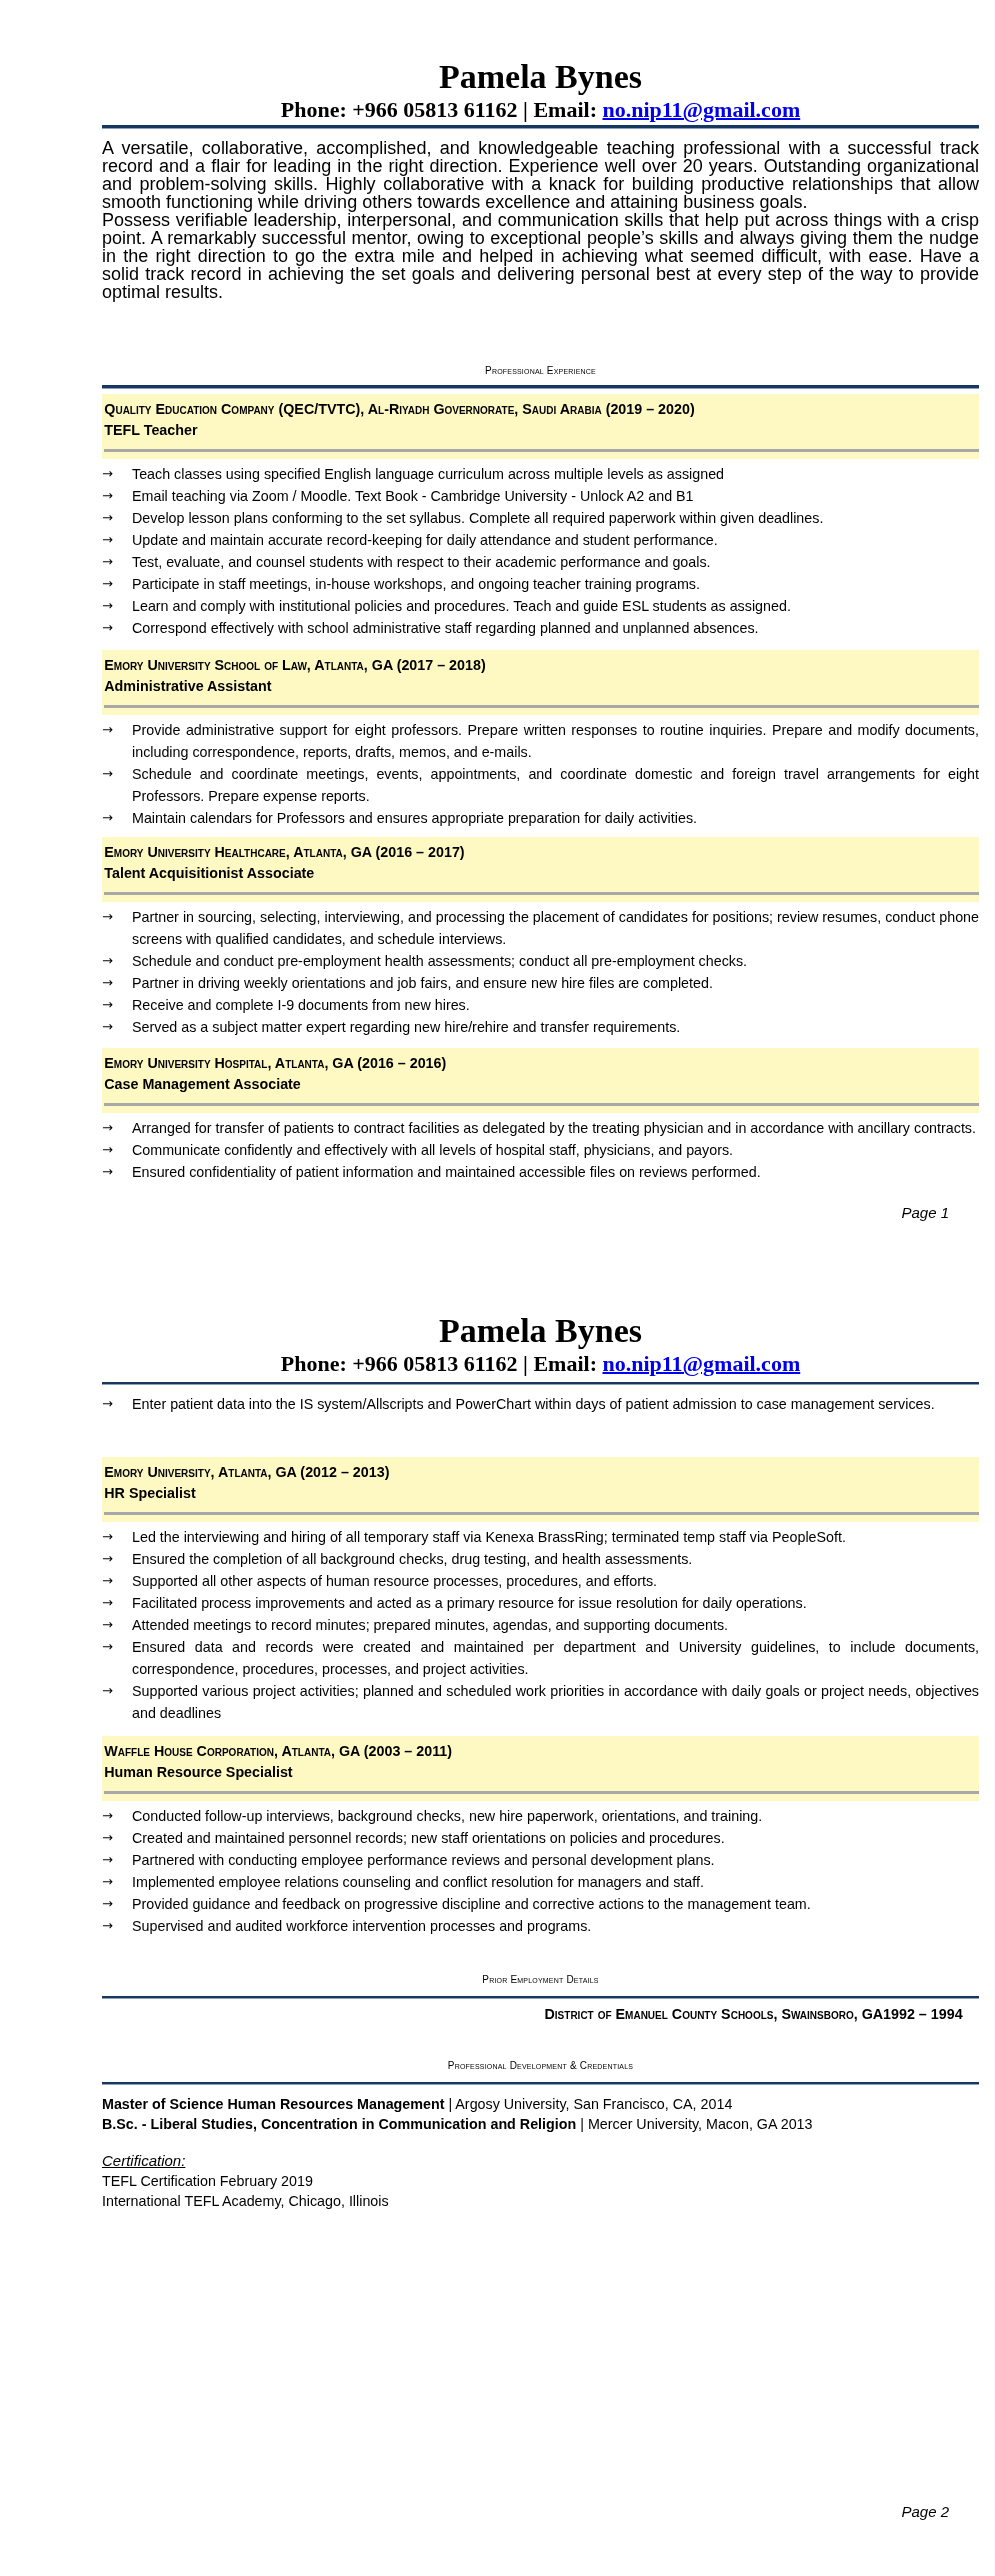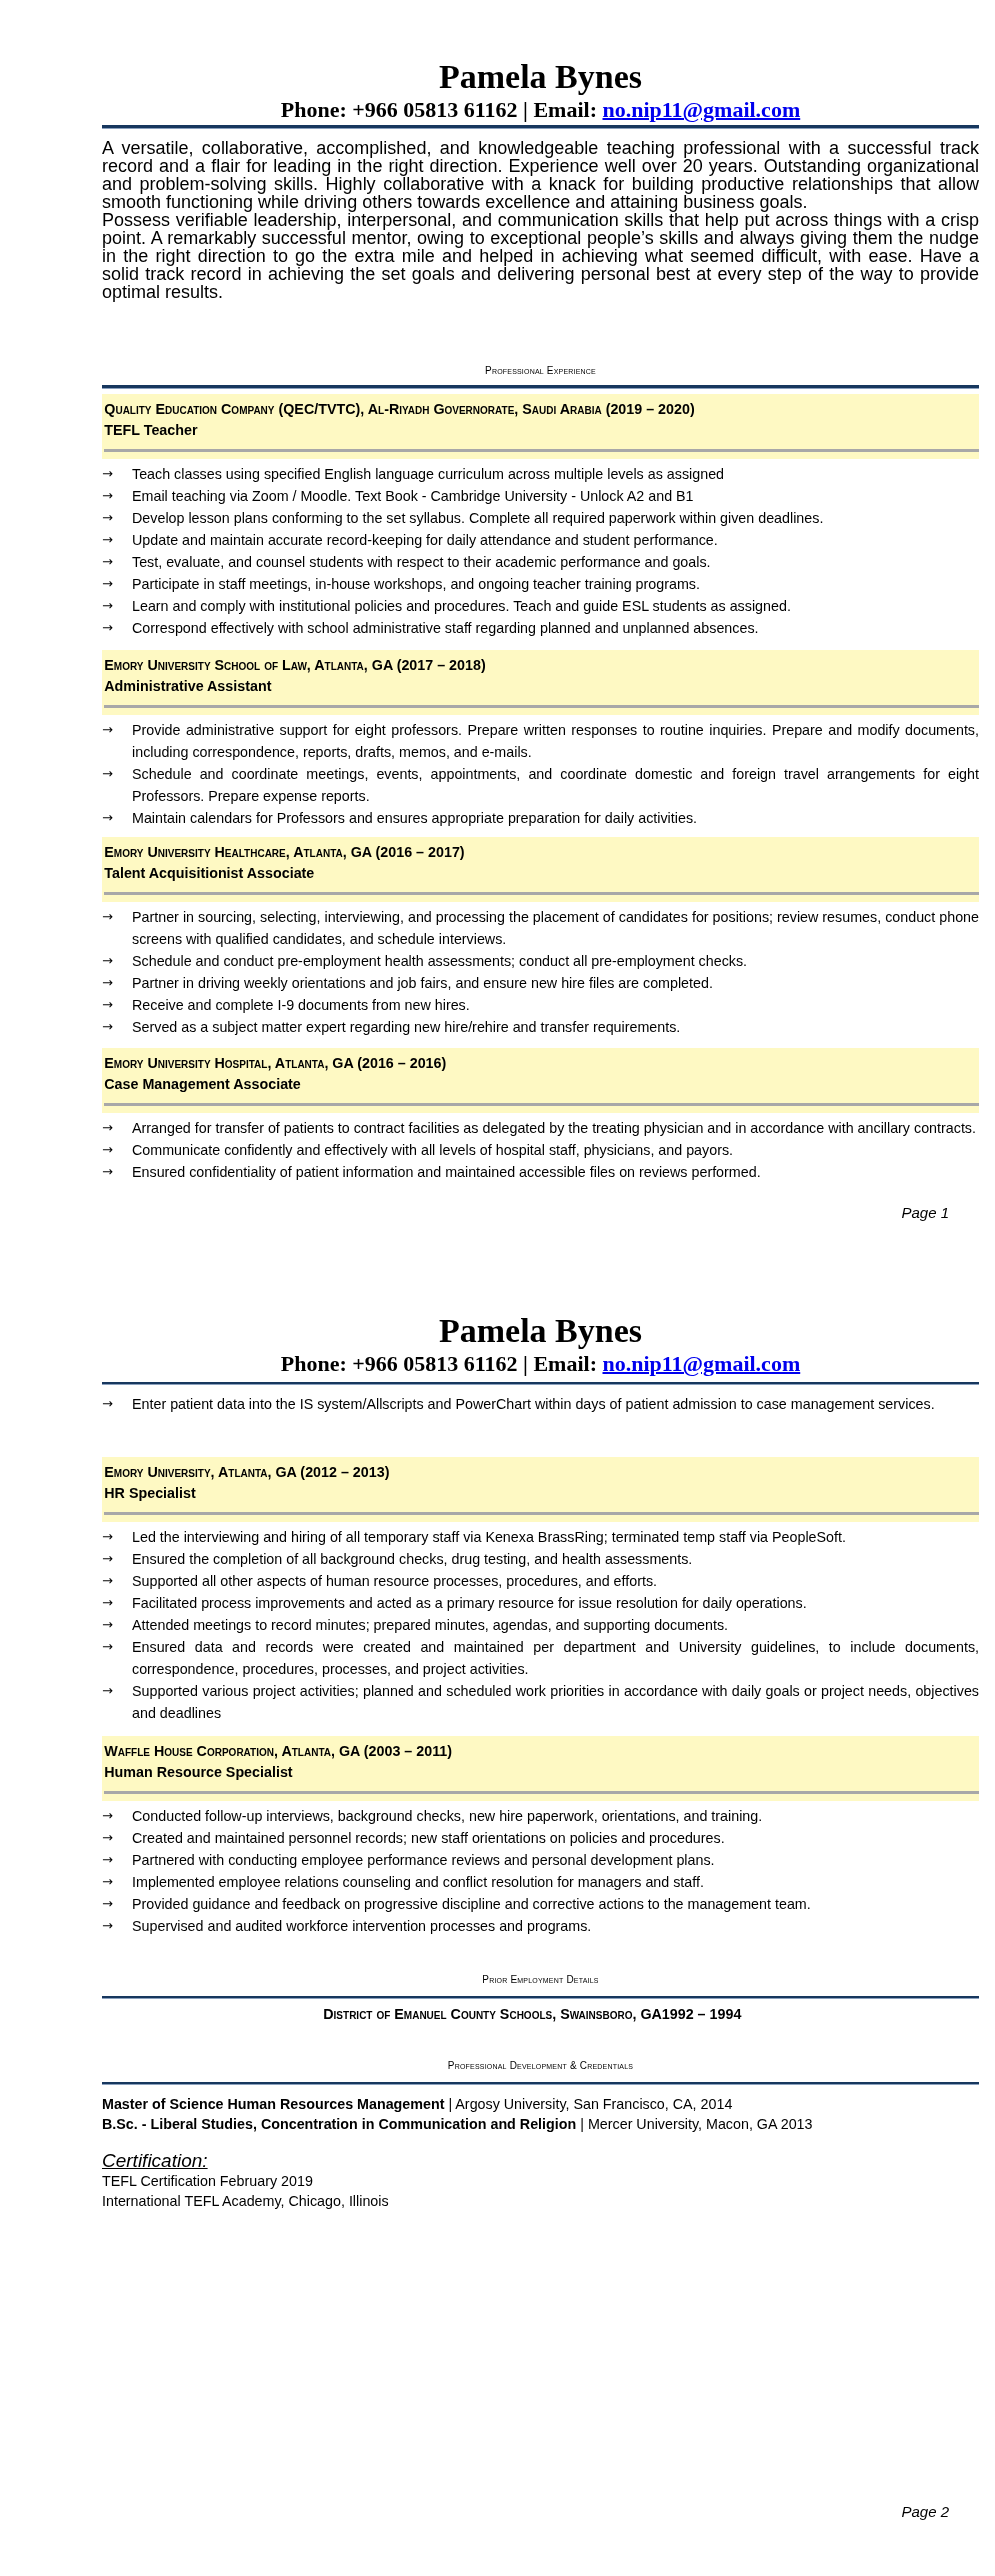--- a/index.html
+++ b/index.html
@@ -24,25 +24,25 @@
   .job-head .company { font-weight: bold; font-size: 14.3px; font-variant: small-caps; line-height: 21px; }
   .job-head .role { font-weight: bold; font-size: 14.3px; line-height: 21px; }
   .job-head .gray-rule { margin-top: 8.2px; height: 2.9px; background: #a8a8a8; }
 
   ul.bullets { list-style: none; }
   ul.bullets li { position: relative; padding-left: 30px; font-size: 14.3px; line-height: 22px; text-align: justify; }
   ul.bullets li .arrow { position: absolute; left: 0; top: 0; width: 23.4px; font-family: "DejaVu Sans", sans-serif; font-size: 13px; }
 
   .page-num { position: absolute; font-style: italic; font-size: 15px; right: 46px; }
 
-  .prior-row { display: flex; justify-content: center; font-weight: bold; font-size: 14.3px; font-variant: small-caps; line-height: 21px; padding-right: 16.4px; }
+  .prior-row { display: flex; justify-content: flex-end; font-weight: bold; font-size: 14.3px; font-variant: small-caps; line-height: 21px; padding-right: 16.4px; }
 
   .edu-line { font-size: 14.3px; line-height: 20px; }
   .edu-line b { font-weight: bold; }
-  .cert-label { font-style: italic; text-decoration: underline; font-size: 19px; line-height: 20px; }
+  .cert-label { font-style: italic; text-decoration: underline; font-size: 15px; line-height: 20px; }
   .cert-line { font-size: 14.3px; line-height: 20px; }
 </style>
 </head>
 <body>
 
 <div class="page" id="page1">
   <div class="inner" style="top:57px;">
     <div class="name">Pamela Bynes</div>
     <div class="contact">
       <span>Phone: +966 05813 61162 | Email: </span><a>no.nip11@gmail.com</a>

